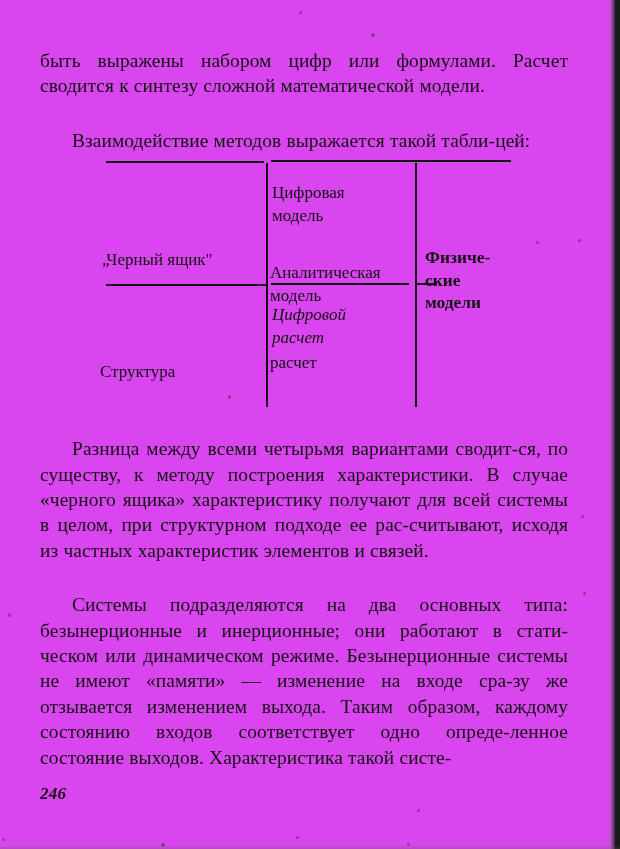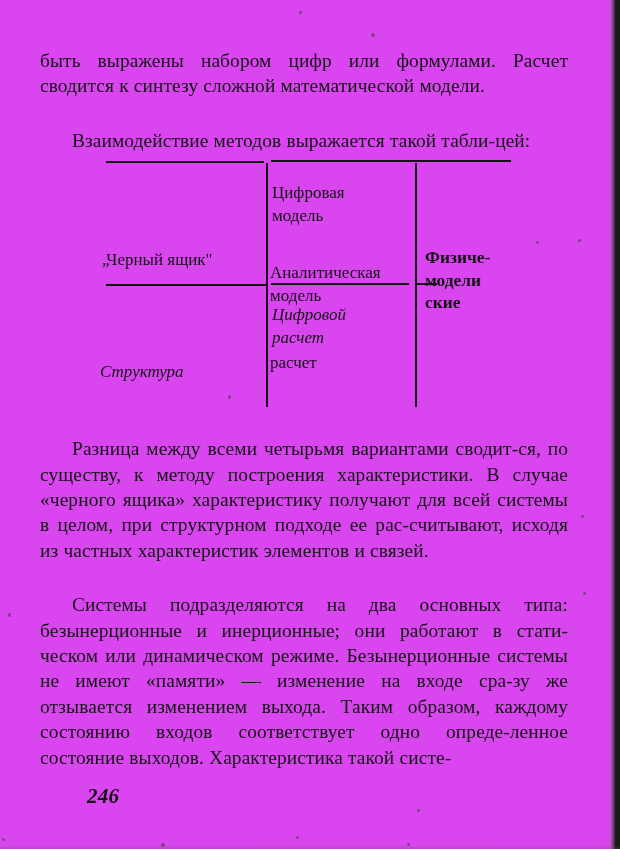--- a/index.html
+++ b/index.html
@@ -95,21 +95,21 @@
 
   .rule-v-mid   { left: 226px; top: 8px;   height: 244px; }
   .rule-v-right { left: 375px; top: 8px;   height: 244px; }
 
   .cell {
     position: absolute;
     font-size: 17px;
     line-height: 23px;
   }
   .cell-black-box { left: 62px;  top: 93px; width: 160px; }
-  .cell-structure { left: 60px;  top: 205px; width: 160px; font-style: italic; }
+  .cell-structure { left: 60px;  top: 205px; width: 160px; }
 
   .cell-num-model { left: 232px; top: 26px;  width: 140px; }
   .cell-ana-model { left: 230px; top: 74px;  width: 144px; margin-top: 32px; }
   .cell-num-calc  { left: 232px; top: 148px; width: 140px; font-style: italic; }
   .cell-ana-calc  { left: 230px; top: 196px; width: 144px; }
 
   .cell-physical {
     position: absolute;
     left: 385px;
     top: 91px;
@@ -126,25 +126,24 @@
     position: absolute;
     background: #3a3835;
     border-radius: 50%;
     opacity: .55;
   }
 
   .folio {
     position: absolute;
     left: 40px;
     top: 784px;
-    font-size: 21px;
+    font-size: 17px;
     font-weight: bold;
     font-style: italic;
     letter-spacing: .3px;
-    margin-left: 47px;
   }
 </style>
 </head>
 <body>
 
 <div id="page">
 
   <div class="content">
 
     <p class="para">быть выражены набором цифр или формулами. Расчет сводится к синтезу сложной математической модели.</p>
@@ -180,22 +179,22 @@
         <div>Цифровой</div>
         <div>расчет</div>
       </div>
 
       <div class="cell cell-ana-calc">
         <div>расчет</div>
       </div>
 
       <div class="cell-physical">
         <span class="ln">Физиче-</span>
+        <span class="ln">ские</span>
         <span class="ln">модели</span>
-        <span class="ln">ские</span>
       </div>
 
       <div class="speck" style="left:496px; top:86px; width:3px; height:3px;"></div>
       <div class="speck" style="left:188px; top:240px; width:3px; height:4px;"></div>
     </div>
 
     <p class="para indent">Разница между всеми четырьмя вариантами сводит-ся, по существу, к методу построения характеристики. В случае «черного ящика» характеристику получают для всей системы в целом, при структурном подходе ее рас-считывают, исходя из частных характеристик элементов и связей.</p>
 
 
     <p class="para indent">Системы подразделяются на два основных типа: безынерционные и инерционные; они работают в стати-ческом или динамическом режиме. Безынерционные системы не имеют «памяти» — изменение на входе сра-зу же отзывается изменением выхода. Таким образом, каждому состоянию входов соответствует одно опреде-ленное состояние выходов. Характеристика такой систе-</p>

